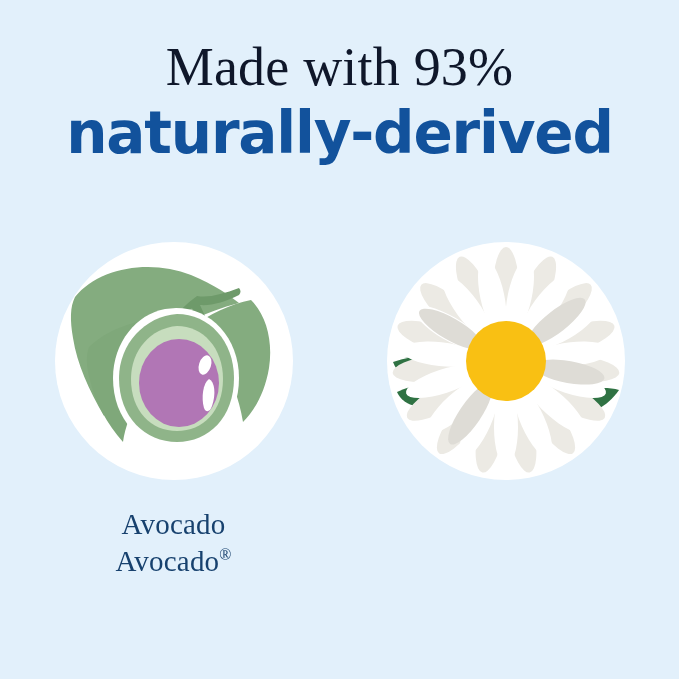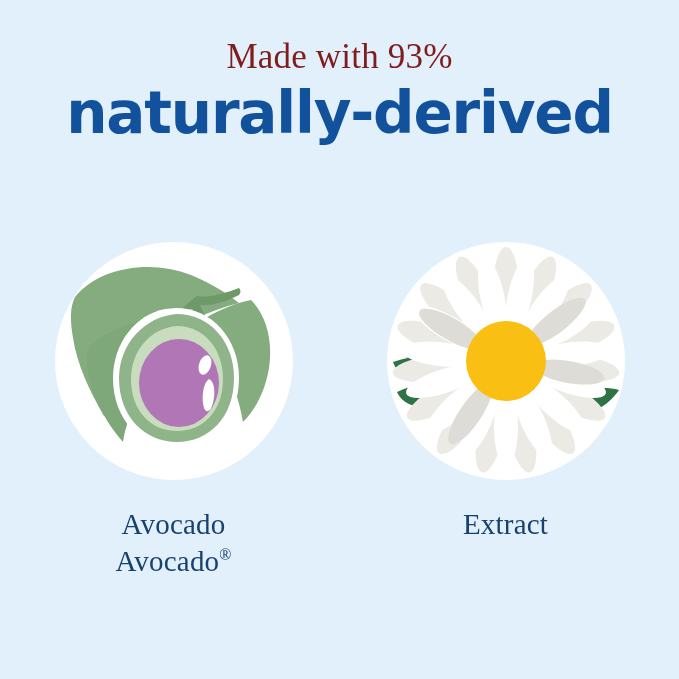--- a/index.html
+++ b/index.html
@@ -29,23 +29,23 @@
     position:absolute;
     top:38px;
     left:0;
     width:679px;
     text-align:center;
     line-height:1.0;
   }
 
   .headline-line {
     display:block;
-    color:#7f1d1d;
+    color:#0f172a;
     font-family:"Liberation Serif", "DejaVu Serif", serif;
-    font-size:35px;
+    font-size:54px;
     letter-spacing:0.2px;
     line-height:1.08;
   }
 
   .headline-line.emph {
     color:#12529c;
     font-family:"DejaVu Sans", "Liberation Sans", sans-serif;
     font-weight:700;
     font-size:58px;
     letter-spacing:-1.2px;
@@ -203,18 +203,17 @@
               <ellipse cx="0" cy="-64" rx="11" ry="36" transform="rotate(100)"></ellipse>
               <ellipse cx="0" cy="-64" rx="11" ry="36" transform="rotate(214)"></ellipse>
               <ellipse cx="0" cy="-64" rx="11" ry="36" transform="rotate(300)"></ellipse>
             </g>
 
             <circle cx="0" cy="0" r="40" fill="#f9c013"></circle>
           </g>
         </svg>
       </div>
       <div class="caption">
-        <span class="caption-line">Extract</span>
       </div>
     </div>
 
   </div>
 </div>
 
 </body></html>

